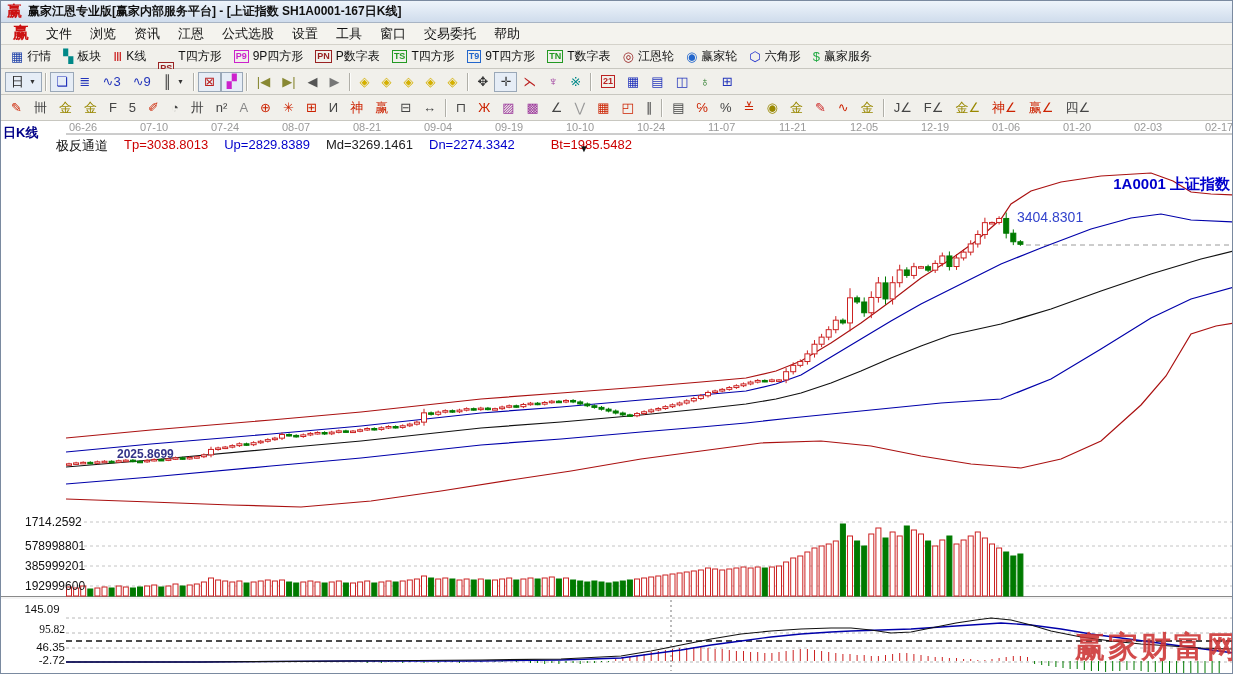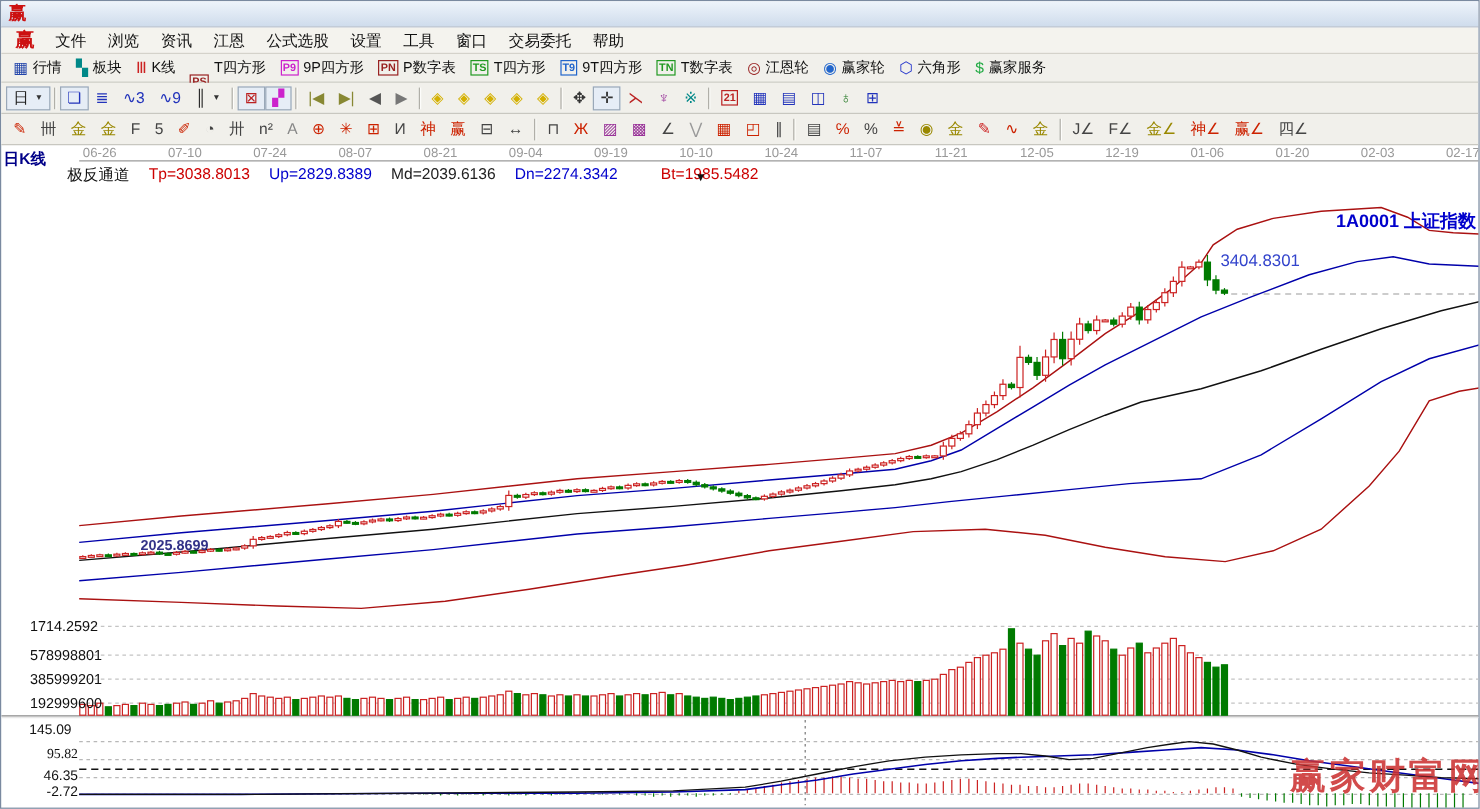--- a/index.html
+++ b/index.html
@@ -47,20 +47,21 @@
                color:#cc3333; opacity:.88; }
   #plot { position:absolute; left:0; top:0; z-index:1; }
 </style>
 </head>
 <body>
 
 <div class="window">
 
   <div class="titlebar">
     <span class="logo">赢</span>
+    <span class="title">赢家江恩专业版[赢家内部服务平台] - [上证指数  SH1A0001-167日K线]</span>
   </div>
 
   <div class="menubar">
     <span class="logo">赢</span>
     <span id="menu-items" style="display:flex">
         <span class="menu-item">文件</span>
         <span class="menu-item">浏览</span>
         <span class="menu-item">资讯</span>
         <span class="menu-item">江恩</span>
         <span class="menu-item">公式选股</span>
@@ -922,21 +923,21 @@
       <line x1="1218.2" y1="660" x2="1218.2" y2="673" stroke="#007a00" stroke-width="1"></line>
       <polyline points="65,661 200,661 350,660 480,660 560,659 620,657 650,653 680,649 710,644 740,640 770,636 800,633 830,631 850,630 880,629 910,628 940,626 970,624 1000,622 1030,624 1060,628 1090,633 1120,637 1150,641 1180,645 1210,649 1233,652" fill="none" stroke="#0000aa" stroke-width="1.3"></polyline>
       <polyline points="65,661 200,661 350,660 480,659 560,658 620,655 650,650 680,644 710,638 740,633 770,630 800,628 830,627 850,627 870,629 890,632 910,631 930,627 955,622 975,619 990,617 1010,619 1030,624 1050,630 1080,636 1110,640 1140,643 1170,645 1200,647 1233,648" fill="none" stroke="#111111" stroke-width="1.1"></polyline>
     </svg>
 
   <div class="ovl" id="period-label">日K线</div>
   <div class="ovl" id="indicator-row">
     <span style="color:#111">极反通道</span>
   <span style="color: rgb(204, 0, 0);">Tp=3038.8013</span>
       <span style="color: rgb(0, 0, 204);">Up=2829.8389</span>
-      <span style="color: rgb(34, 34, 34);">Md=2039.6136</span>
+      <span style="color: rgb(34, 34, 34);">Md=3269.1461</span>
       <span style="color: rgb(0, 0, 204);">Dn=2274.3342</span>
       <span style="color: rgb(204, 0, 0); margin-left: 20px;">Bt=1985.5482</span>
     </div>
   <div class="ovl" id="symbol-label">1A0001  上证指数</div>
   <div class="ovl" id="cursor-marker">▼</div>
   <div class="ovl" id="peak-anno">3404.8301</div>
   <div class="ovl" id="low-anno">2025.8699</div>
   <div class="ovl" id="watermark">赢家财富网</div>
 
 <div class="ovl vol-axis-label" style="top: 514px;">1714.2592</div>

